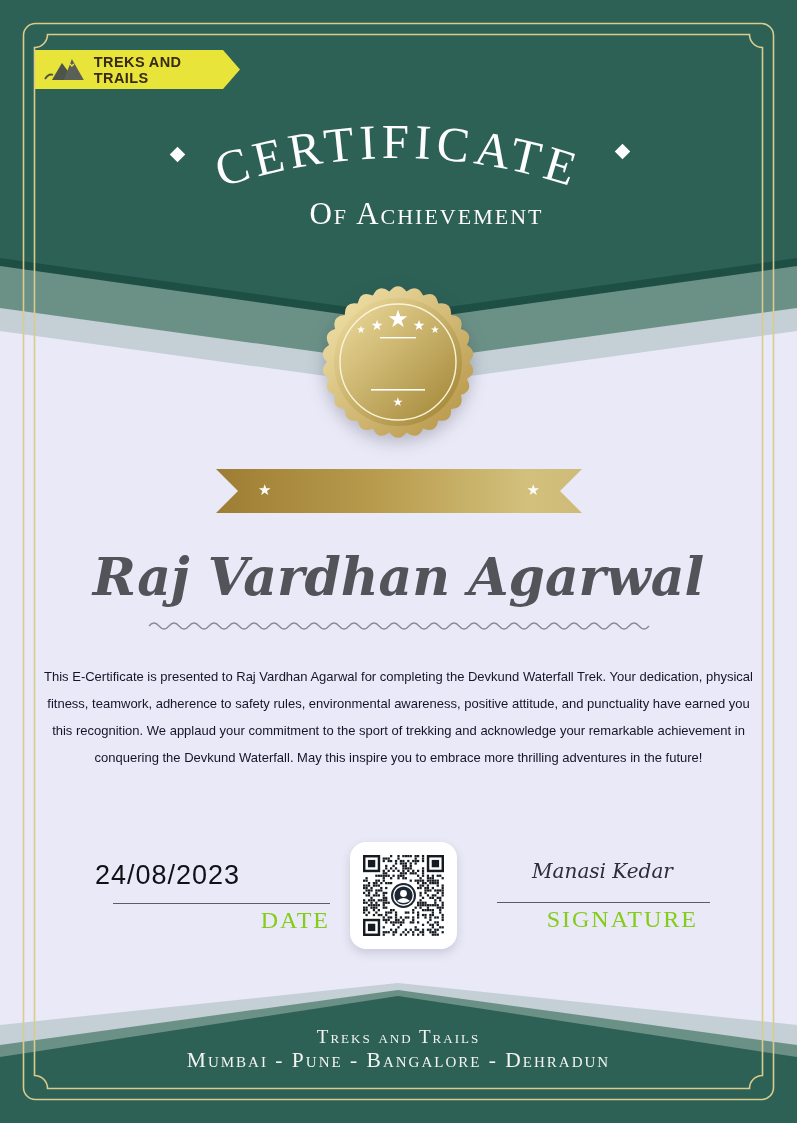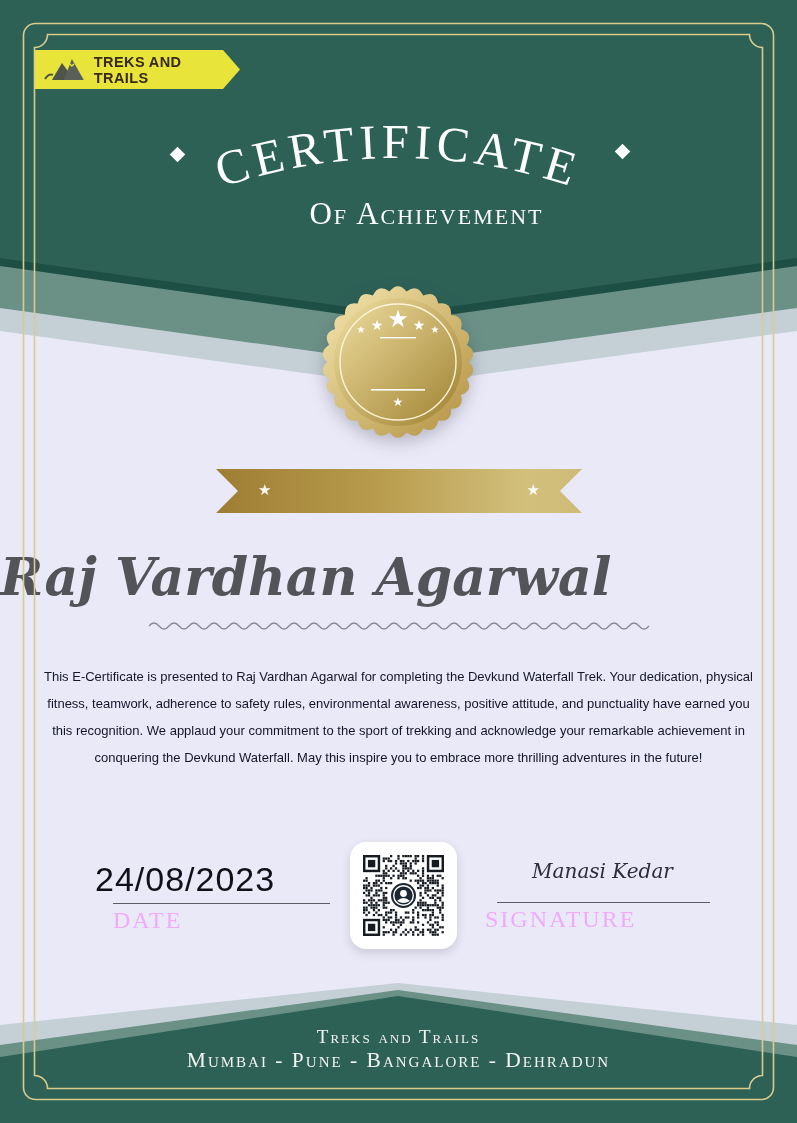--- a/index.html
+++ b/index.html
@@ -46,38 +46,38 @@
           clip-path:polygon(0 0,100% 0,calc(100% - 22px) 50%,100% 100%,0 100%,22px 50%);
           display:flex;align-items:center;justify-content:center;}
   .ribbon-label{font-family:"Liberation Serif",serif;font-variant:small-caps;
                 font-size:22px;letter-spacing:3px;color:#f6ecc3;}
   .ribbon-star{position:absolute;top:50%;transform:translateY(-54%);
                color:#fbfbf6;font-size:15px;font-family:"DejaVu Sans",sans-serif;}
   #ribbon-star-left{left:42px;}
   #ribbon-star-right{right:42px;}
 
   
-  .recipient-name{position:absolute;left:0;top:546px;width:797px;text-align:left;z-index:20;
+  .recipient-name{position:absolute;left:0;top:546px;width:797px;text-align:center;z-index:20;
                   font-family:"DejaVu Serif",serif;font-style:italic;font-weight:700;
                   font-size:52px;color:#53535a;}
   #name-wave{position:absolute;left:148px;top:620px;z-index:20;}
 
   
   .description{position:absolute;left:38px;top:650px;width:721px;z-index:20;
                text-align:center;font-size:13px;line-height:27px;color:#15152a;
                font-family:"Liberation Sans",sans-serif;}
 
   
-  .date-value{position:absolute;left:95px;top:860px;z-index:20;font-size:34px;
+  .date-value{position:absolute;left:95px;top:860px;z-index:20;font-size:27px;
               color:#101018;letter-spacing:1px;}
   .field-line{position:absolute;height:1px;background:#5c5c64;z-index:20;}
   #date-line{left:113px;top:903px;width:217px;}
-  .field-label{position:absolute;z-index:20;text-align:left;
+  .field-label{position:absolute;z-index:20;text-align:right;
                font-family:"Liberation Serif",serif;font-size:24px;
-               letter-spacing:2px;color:#f0abfc;}
+               letter-spacing:2px;color:#84cc16;}
   #date-label{left:113px;top:907px;width:217px;}
   .qr-box{position:absolute;left:350px;top:842px;width:107px;height:107px;z-index:20;
           background:#ffffff;border-radius:16px;box-shadow:0 4px 10px rgba(60,60,90,.18);
           display:flex;align-items:center;justify-content:center;}
   .signature-name{position:absolute;left:495px;top:859px;width:215px;z-index:20;
                   text-align:center;font-family:"DejaVu Serif",serif;font-style:italic;
                   font-size:20px;color:#2d2d3a;}
   #sig-line{left:497px;top:902px;width:213px;}
   #sig-label{left:485px;top:906px;width:213px;}
 

